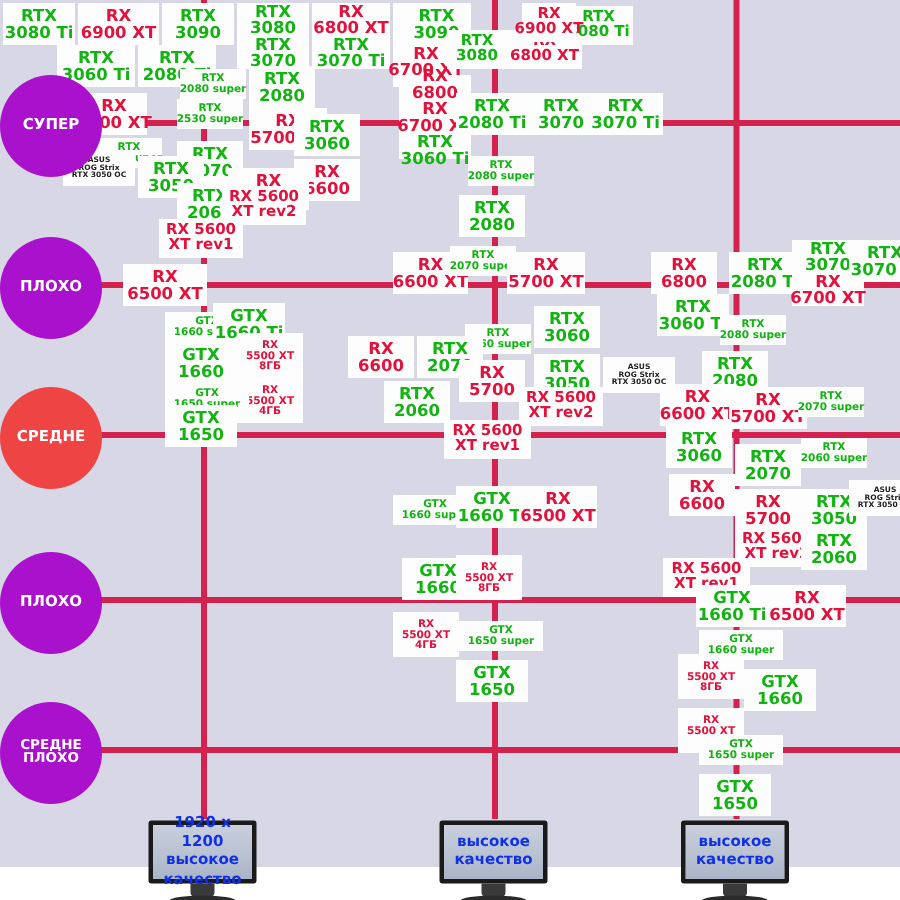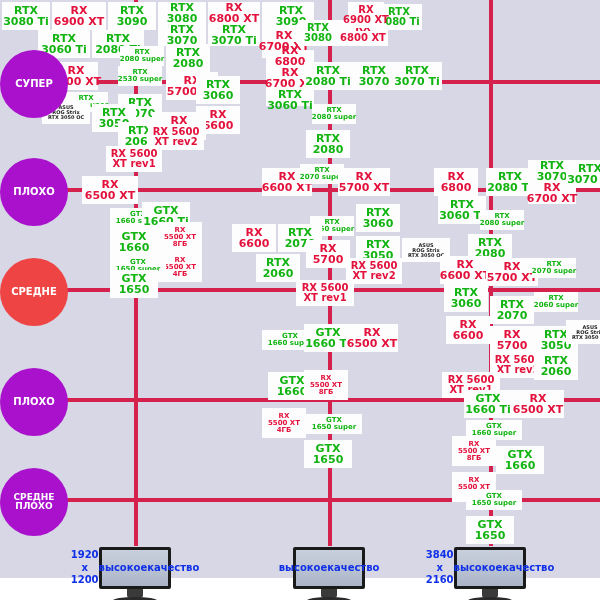--- a/index.html
+++ b/index.html
@@ -30,21 +30,21 @@
   }
   .chip .ln{display:block;white-space:nowrap;}
   .nv{color:#12b412;}
   .amd{color:#e3123c;}
   .asus{color:#222;}
   
   .monitor{position:absolute;}
   .mon-screen{
     background:linear-gradient(180deg,#c9cfdc 0%,#b9c2d2 55%,#a9b4c7 100%);
     border:3px solid #1a1a1a;border-radius:2px;
-    display:flex;flex-direction:row;align-items:center;justify-content:center;
+    display:flex;flex-direction:column;align-items:center;justify-content:center;
     color:#1030e8;font-weight:bold;text-align:center;line-height:1.25;
     font-size:10px;width:100%;height:100%;box-sizing:border-box;
   }
   .mon-neck{position:absolute;left:50%;transform:translateX(-50%);
     width:16px;height:9px;background:#3a3a3a;border-radius:0 0 3px 3px;}
   .mon-base{position:absolute;left:50%;transform:translateX(-50%);
     width:44px;height:7px;background:#2a2a2a;border-radius:50%;}
 </style>
 </head>
 <body>
@@ -482,21 +482,20 @@
       <div class="monitor" style="left: 293px; top: 547px; width: 72px; height: 58px;">
         <div class="mon-screen" style="height: 42px; color: rgb(16, 48, 232);">
           <div>высокое</div>
           <div>качество</div>
         </div>
         <div class="mon-neck" style="top: 42px;"></div>
         <div class="mon-base" style="top: 50px;"></div>
       </div>
       <div class="monitor" style="left: 454px; top: 547px; width: 72px; height: 58px;">
         <div class="mon-screen" style="height: 42px; color: rgb(16, 48, 232);">
-          <div>3840 x 2160</div>
           <div>высокое</div>
           <div>качество</div>
         </div>
         <div class="mon-neck" style="top: 42px;"></div>
         <div class="mon-base" style="top: 50px;"></div>
       </div>
     </div>
 
 </div>
 

